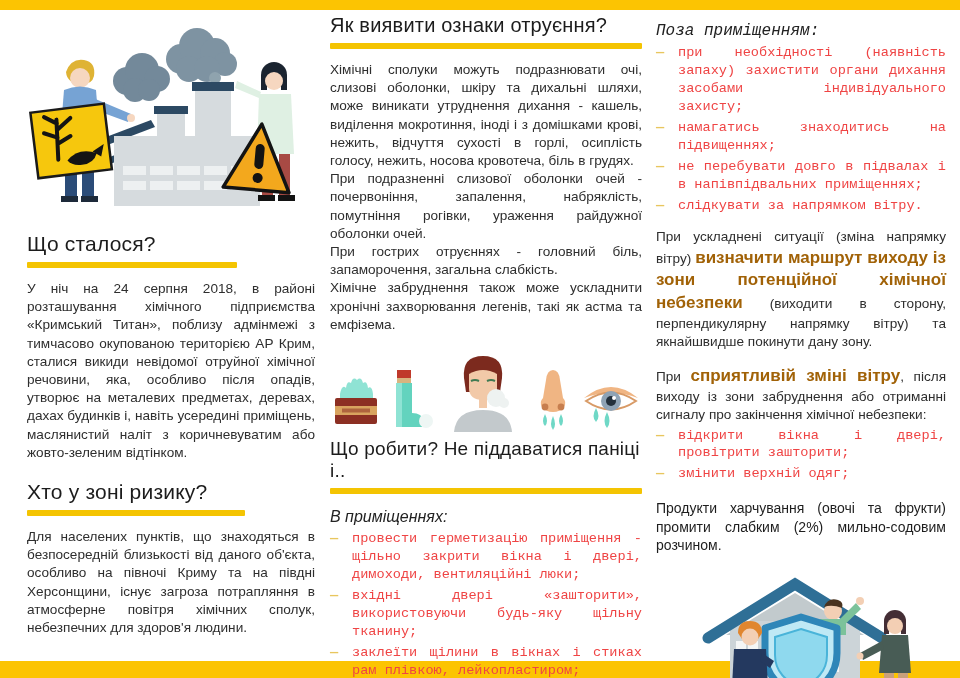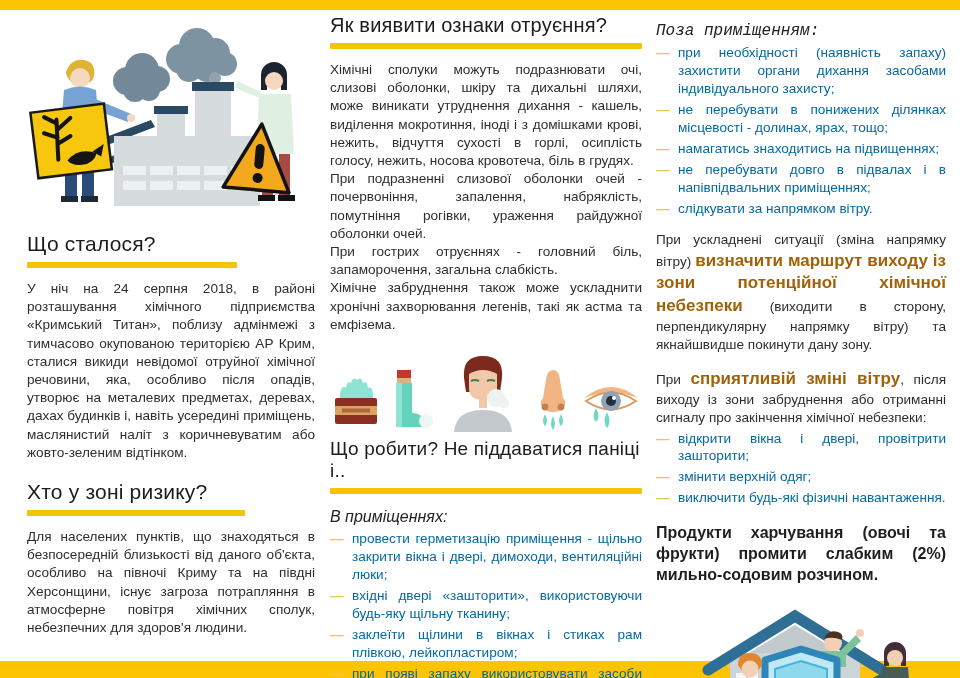--- a/index.html
+++ b/index.html
@@ -13,27 +13,27 @@
   .col-mid{left:330px;width:312px;}
   .col-right{left:656px;width:290px;}
   h2{margin:0;font-size:21px;font-weight:normal;color:#1c1c1c;letter-spacing:.2px;}
   .col-mid h2{font-size:20px;}
   .rule{height:6px;background:#f4c402;border-radius:1px;margin:6px 0 0 0;}
   p.body{margin:12px 0 0 0;font-size:13.6px;line-height:1.34;text-align:justify;color:#2e2e2e;}
   p.tight{margin:0;}
   .sublabel{font-style:italic;font-size:16px;color:#222;margin:14px 0 4px 0;}
   ul.dash{list-style:none;margin:2px 0 0 0;padding:0;}
   ul.dash li{position:relative;padding-left:22px;margin:0 0 3px 0;font-size:13.6px;
-             line-height:1.32;text-align:justify;color:#0369a1;}
+             line-height:1.32;text-align:justify;color:#ef4444;font-family:Liberation Mono, monospace;}
   ul.dash li::before{content:"—";position:absolute;left:0;top:0;color:#e8c65e;font-weight:bold;}
   .icon-row{display:flex;align-items:flex-end;justify-content:space-between;
             margin:14px 0 6px 0;height:84px;}
   .mixed{margin:14px 0 0 0;font-size:13.6px;line-height:1.34;text-align:justify;color:#2e2e2e;}
   .mixed b{font-size:17px;color:#a16207;}
-  .foodnote{margin:16px 0 15px 0;font-size:16px;font-weight:bold;line-height:1.3;
+  .foodnote{margin:16px 0 15px 0;font-size:14px;font-weight:normal;line-height:1.3;
             text-align:justify;color:#1e1e1e;}
   .illu{display:block;margin:8px auto 0 auto;}
 </style>
 </head>
 <body>
 
 <div class="page">
   <div class="bar top"></div>
   <div class="bar bottom"></div>
 
@@ -204,34 +204,32 @@
       <li>вхідні двері «зашторити», використовуючи будь-яку щільну тканину;</li>
       <li>заклеїти щілини в вікнах і стиках рам плівкою, лейкопластиром;</li>
       <li>при появі запаху використовувати засоби захисту органів дихання - можна використати ватно-марлеву пов'язку змочену 2%-м розчином питної соди.</li>
     </ul>
   </div>
 
   <div class="col col-right">
     <div class="sublabel" style="margin-top:12px;font-family:Liberation Mono, monospace;">Поза приміщенням:</div>
     <ul class="dash">
       <li>при необхідності (наявність запаху) захистити органи дихання засобами індивідуального захисту;</li>
-      <li>не перебувати в понижених ділянках місцевості - долинах, ярах, тощо;</li>
       <li>намагатись знаходитись на підвищеннях;</li>
       <li>не перебувати довго в підвалах і в напівпідвальних приміщеннях;</li>
       <li>слідкувати за напрямком вітру.</li>
     </ul>
 
     <p class="mixed"><span>При ускладнені ситуації (зміна напрямку вітру) </span><b>визначити маршрут виходу із зони потенційної хімічної небезпеки</b><span> (виходити в сторону, перпендикулярну напрямку вітру) та якнайшвидше покинути дану зону.</span></p>
 
     <p class="mixed"><span>При </span><b>сприятливій зміні вітру</b><span>, після виходу із зони забруднення або отриманні сигналу про закінчення хімічної небезпеки:</span></p>
 
     <ul class="dash">
       <li>відкрити вікна і двері, провітрити зашторити;</li>
       <li>змінити верхній одяг;</li>
-      <li>виключити будь-які фізичні навантаження.</li>
     </ul>
 
     <p class="foodnote">Продукти харчування (овочі та фрукти) промити слабким (2%) мильно-содовим розчином.</p>
 
     <svg class="illu" width="262" height="138" viewBox="0 0 262 138">
 
       <g>
         <polygon points="56,66 125,24 194,66" fill="#c2cacd"></polygon>
         <rect x="60" y="52" width="130" height="76" fill="#ccd4d8"></rect>
         <path d="M38,69 L125,15 L212,69" stroke="#2f6f96" stroke-width="11" fill="none" stroke-linecap="round"></path>

